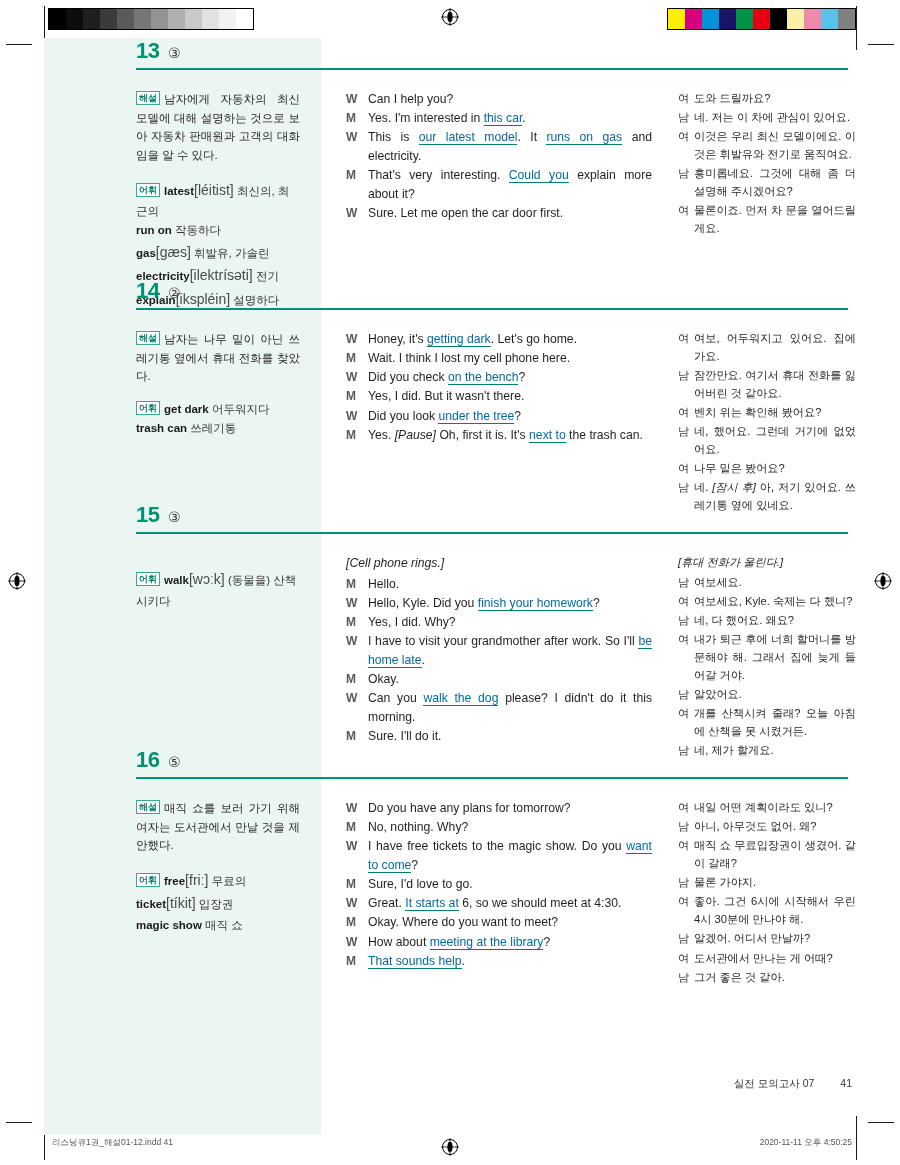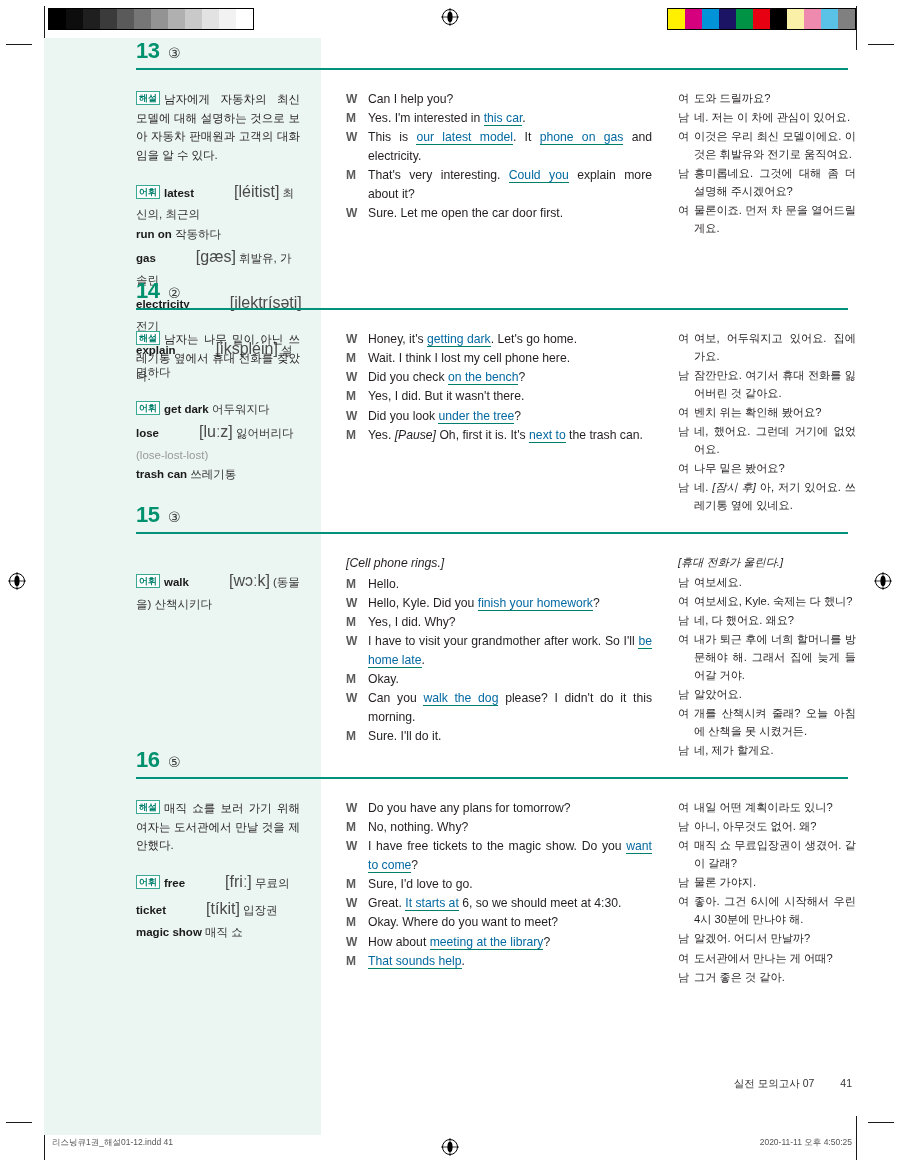--- a/index.html
+++ b/index.html
@@ -139,21 +139,21 @@
     background: #ffffff;
   }
   .explain-text { display: inline; text-align: justify; }
   .vocab {
     margin-top: 14px;
     font-size: 11.5px;
     line-height: 1.68;
   }
   .vocab .ventry { display: block; }
   .vocab .w { font-weight: bold; color: #1a1a1a; }
-  .vocab .ipa { color: #4a4a4a; font-size: 16px; padding-left: 40px; }
+  .vocab .ipa { color: #4a4a4a; font-size: 14px; }
   .vocab .kr { color: #333333; }
   .vocab .note { color: #9a9a9a; }
 
   
   .col-script {
     flex: 1 1 auto;
     padding: 14px 18px 8px 22px;
     box-sizing: border-box;
     font-size: 12.2px;
     line-height: 1.53;
@@ -322,21 +322,21 @@
             <div class="line">
               <span class="spk">W</span>
               <span class="utt"><span>Can I help you?</span></span>
             </div>
             <div class="line">
               <span class="spk">M</span>
               <span class="utt"><span>Yes. I'm interested in </span><span class="hl">this car</span><span>.</span></span>
             </div>
             <div class="line">
               <span class="spk">W</span>
-              <span class="utt"><span>This is </span><span class="hl">our latest model</span><span>. It </span><span class="hl">phone on gas</span><span> and electricity.</span></span>
+              <span class="utt"><span>This is </span><span class="hl">our latest model</span><span>. It </span><span class="hl">runs on gas</span><span> and electricity.</span></span>
             </div>
             <div class="line">
               <span class="spk">M</span>
               <span class="utt"><span>That's very interesting. </span><span class="hl">Could you</span><span> explain more about it?</span></span>
             </div>
             <div class="line">
               <span class="spk">W</span>
               <span class="utt"><span>Sure. Let me open the car door first.</span></span>
             </div>
           </div>
@@ -368,21 +368,20 @@
         <div class="qhead">
           <span class="qnum">14</span>
           <span class="qans">②</span>
           <span class="qrule"></span>
         </div>
         <div class="qbody">
           <div class="col-comment">
             <div style="text-align: justify;"><span class="tag">해설</span><span class="explain-text">남자는 나무 밑이 아닌 쓰레기통 옆에서 휴대 전화를 찾았다.</span></div>
             <div class="vocab">
               <span class="ventry"><span class="tag">어휘</span><span class="w">get dark</span><span class="kr"> 어두워지다</span></span>
-              <span class="ventry"><span class="w">lose</span><span class="ipa">[luːz]</span><span class="kr"> 잃어버리다</span><span class="note"> (lose-lost-lost)</span></span>
               <span class="ventry"><span class="w">trash can</span><span class="kr"> 쓰레기통</span></span>
             </div>
           </div>
           <div class="col-script">
             <div class="line">
               <span class="spk">W</span>
               <span class="utt"><span>Honey, it's </span><span class="hl">getting dark</span><span>. Let's go home.</span></span>
             </div>
             <div class="line">
               <span class="spk">M</span>

